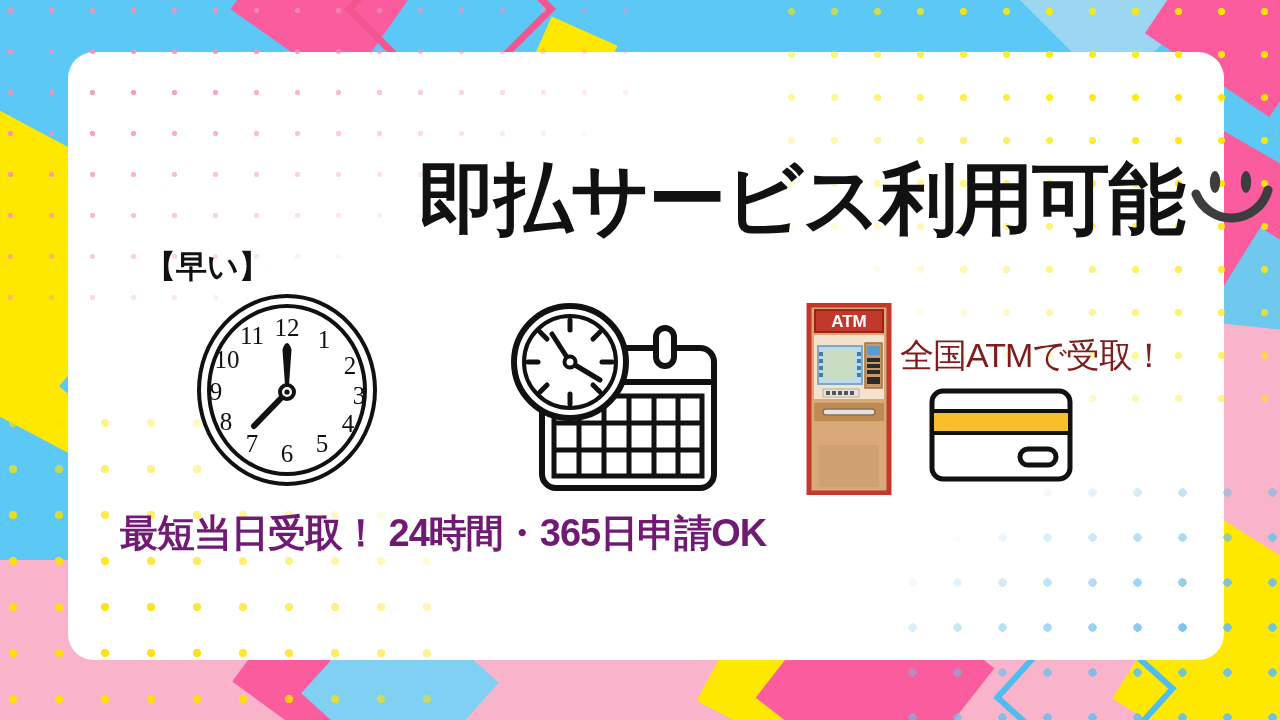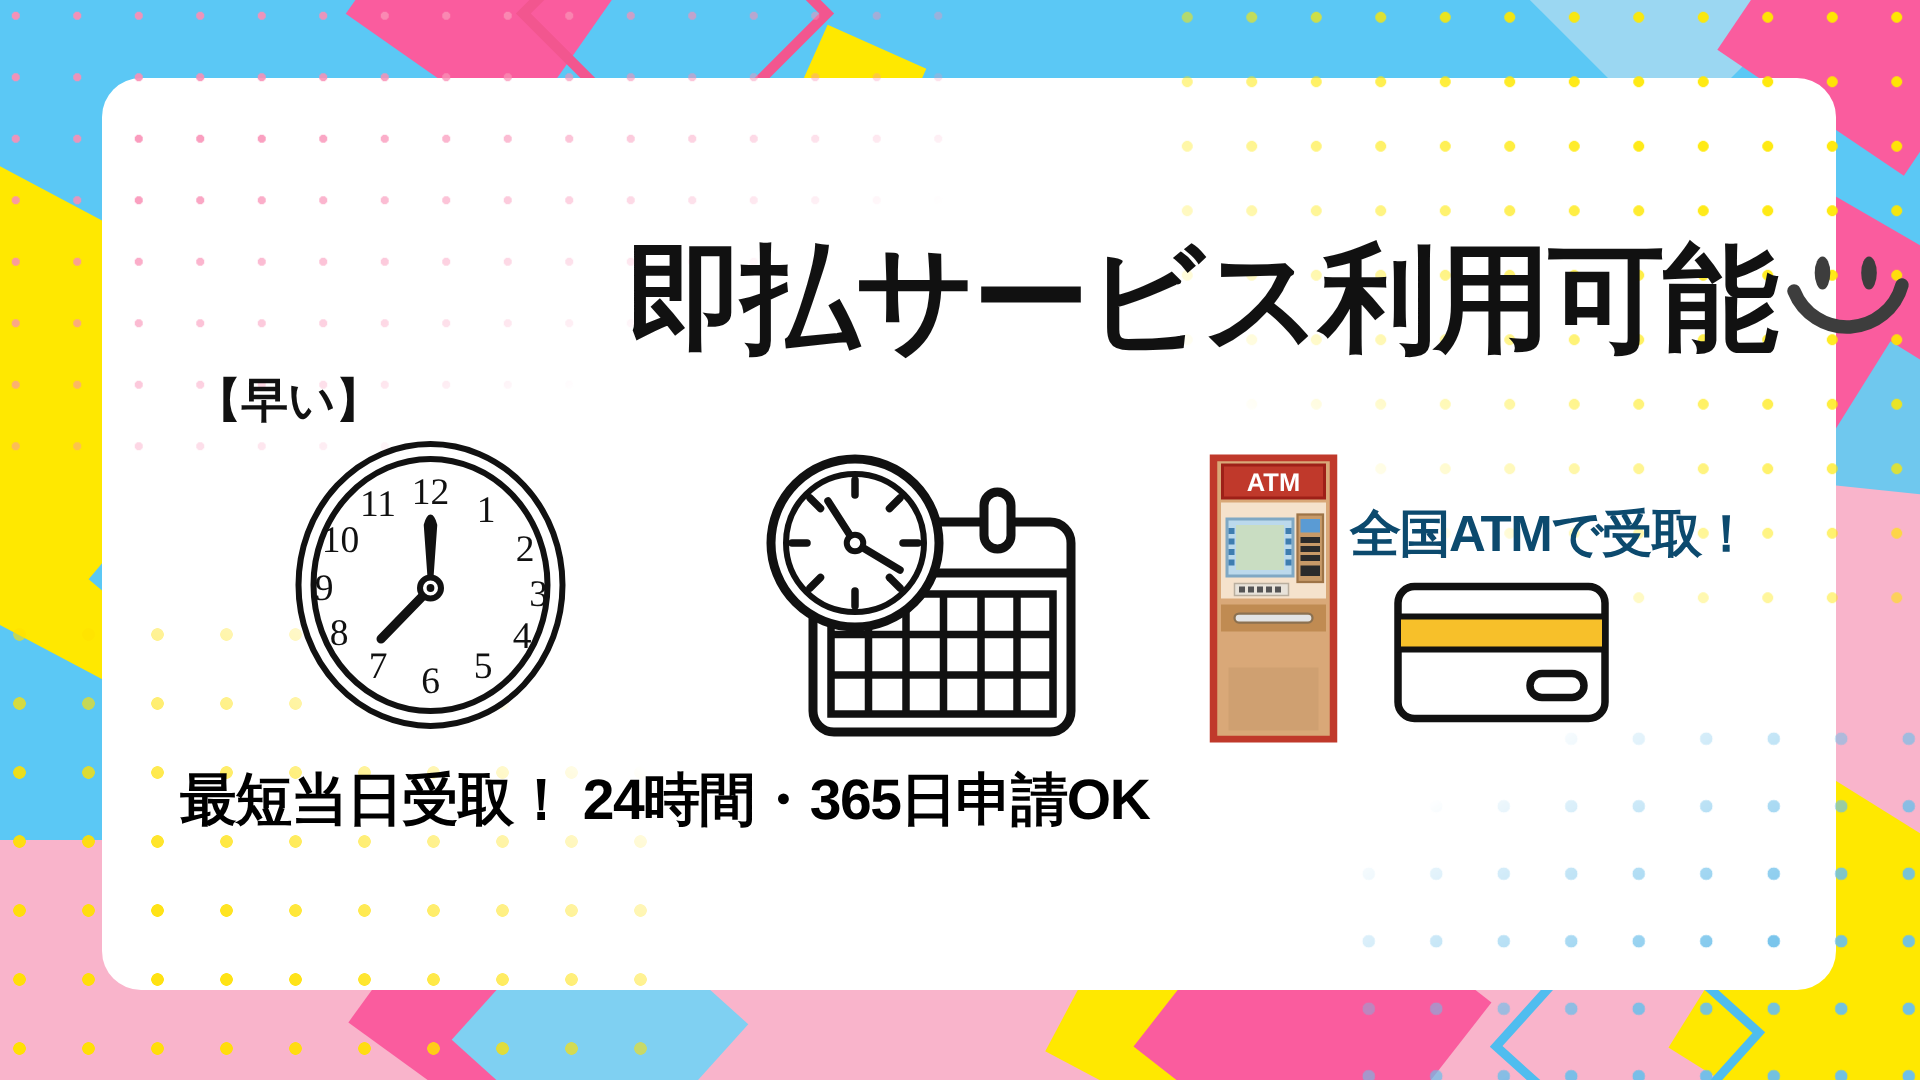--- a/index.html
+++ b/index.html
@@ -84,48 +84,48 @@
     text-align:right;
     font-size:78px;
     font-weight:bold;
     letter-spacing:-2px;
     color:#111111;
     white-space:nowrap;
     margin-top:20px;
   }
   .title-smiley { display:inline-block; vertical-align:-10px; margin-left:4px; }
 
-  .sublabels { position:absolute; left:0; top:246px; width:1112px; height:42px; }
+  .sublabels { position:absolute; left:15px; top:246px; width:1112px; height:42px; }
   .sublabel {
     position:absolute;
     font-size:31px;
     font-weight:bold;
     color:#111111;
     white-space:nowrap;
   }
   .sublabel.a { left:130px; }
   .sublabel.b { left:480px; }
   .sublabel.c { left:832px; }
 
   .atm-caption {
     position:absolute;
     left:900px; top:333px;
     font-size:34px;
-    font-weight:bold;
-    color:#0c4a6e;
+    font-weight:normal;
+    color:#7f1d1d;
     white-space:nowrap;
     letter-spacing:-1px;
   }
 
   .bottom-line {
     position:absolute;
     left:120px; top:508px;
     font-size:38px;
     font-weight:bold;
-    color:#000000;
+    color:#701a75;
     white-space:nowrap;
     letter-spacing:-1px;
   }
 
   .art { position:absolute; }
   .art-clock     { left:196px; top:292px; }
   .art-calendar  { left:508px; top:302px; }
   .art-atm       { left:805px; top:303px; }
   .art-card      { left:928px; top:385px; }
 </style>

